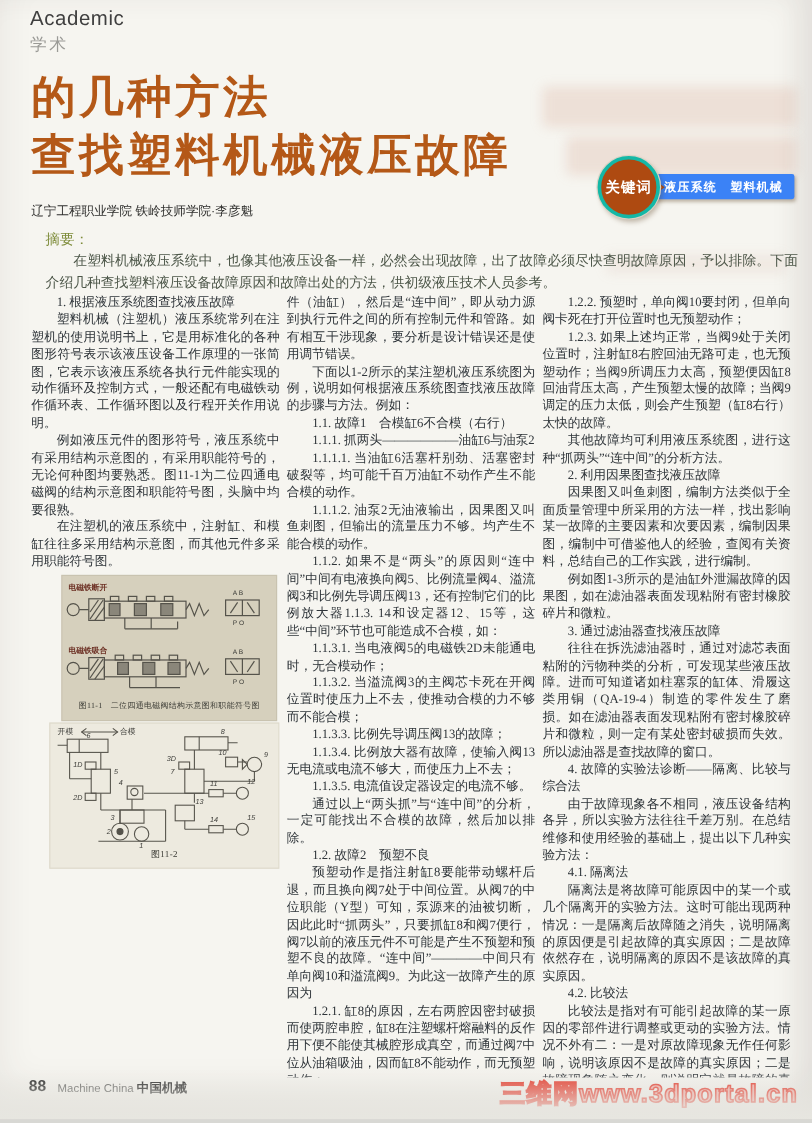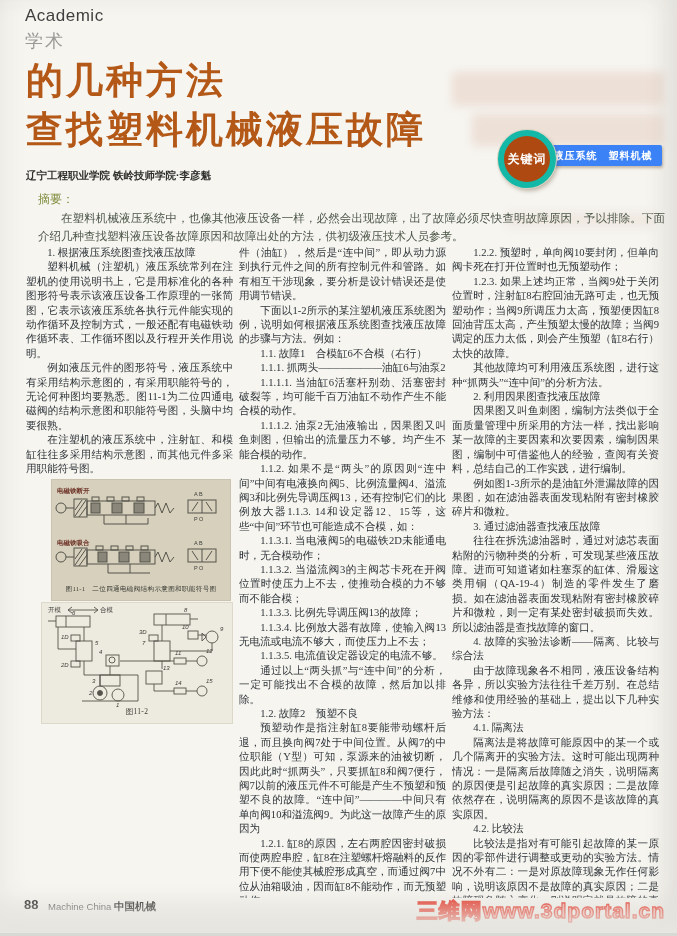--- a/index.html
+++ b/index.html
@@ -2,40 +2,40 @@
 <html><head>
 <meta charset="utf-8">
 <style>
   html,body{margin:0;padding:0;background:#d8d8d4;}
   .page{position:relative;width:677px;height:933px;margin:0 auto;overflow:hidden;
     background:#f6f5f0;font-family:"Liberation Serif","DejaVu Serif",serif;
     box-shadow:inset -16px 0 22px rgba(60,55,45,.06), inset 0 -26px 30px rgba(60,55,45,.08);}
   .eyebrow-en{position:absolute;left:25px;top:6px;font-family:"Liberation Sans",sans-serif;
     font-size:17px;color:#3f3f3f;letter-spacing:.5px;}
   .eyebrow-zh{position:absolute;left:25px;top:29px;font-family:"Liberation Sans",sans-serif;
-    font-size:18px;color:#9a9a96;letter-spacing:2px;}
+    font-size:14px;color:#9a9a96;letter-spacing:2px;}
   .ghost{position:absolute;filter:blur(5px);border-radius:4px;background:rgba(205,140,115,.20);}
   .g1{left:452px;top:72px;width:212px;height:34px;}
   .g2{left:472px;top:114px;width:192px;height:32px;}
   .g3{left:505px;top:212px;width:150px;height:16px;background:rgba(200,150,130,.12);}
   .title{position:absolute;left:26px;top:56px;font-family:"Liberation Sans",sans-serif;
     font-weight:700;font-size:37px;line-height:49px;letter-spacing:3px;color:#b45817;}
   .kw{position:absolute;left:498px;top:128px;width:170px;height:56px;}
   .kw-ribbon{position:absolute;left:46px;top:17px;width:118px;height:21px;background:#3b82f6;
     border-radius:2px;display:flex;align-items:center;justify-content:center;
     font-family:"Liberation Sans",sans-serif;font-size:10px;font-weight:700;color:#fff;
     letter-spacing:1px;box-shadow:1px 2px 3px rgba(90,60,30,.35);}
   .kw-circle{position:absolute;left:0;top:2px;width:46px;height:46px;border-radius:50%;
-    background:#ae4a11;border:6px solid #14b8a6;box-shadow:0 0 0 1px #d9d3c5,2px 3px 4px rgba(90,60,30,.35);
+    background:#ae4a11;border:3px solid #14b8a6;box-shadow:0 0 0 1px #d9d3c5,2px 3px 4px rgba(90,60,30,.35);
     display:flex;align-items:center;justify-content:center;font-family:"Liberation Sans",sans-serif;
     font-size:12px;font-weight:700;color:#fff;letter-spacing:1px;z-index:2;}
   .kw-arrow{position:absolute;left:47px;top:22px;width:0;height:0;z-index:1;
     border-top:6px solid transparent;border-bottom:6px solid transparent;border-left:9px solid #ae4a11;}
   .byline{position:absolute;left:26px;top:169px;font-family:"Liberation Sans",sans-serif;
-    font-size:10.5px;font-weight:700;color:#2e2e2c;}
+    font-size:10.5px;font-weight:400;color:#2e2e2c;}
   .abstract{position:absolute;left:38px;top:191px;width:627px;}
   .abstract .label{font-size:12px;color:#7e8c3a;}
   .abstract .text{margin-top:2px;font-size:11.5px;line-height:17.5px;color:#4c5648;
     text-indent:2em;text-align:justify;}
   .col{position:absolute;top:246px;width:207px;height:652px;overflow:hidden;
     font-size:10.6px;line-height:14.4px;color:#2e3439;text-align:justify;}
   .col p{margin:0;text-indent:2em;}
   .c1{left:26px;} .c2{left:239px;} .c3{left:452px;}
   .c2 p.cont{text-indent:0;}
   .figbox{position:relative;margin:3px 0 3px 26px;}

